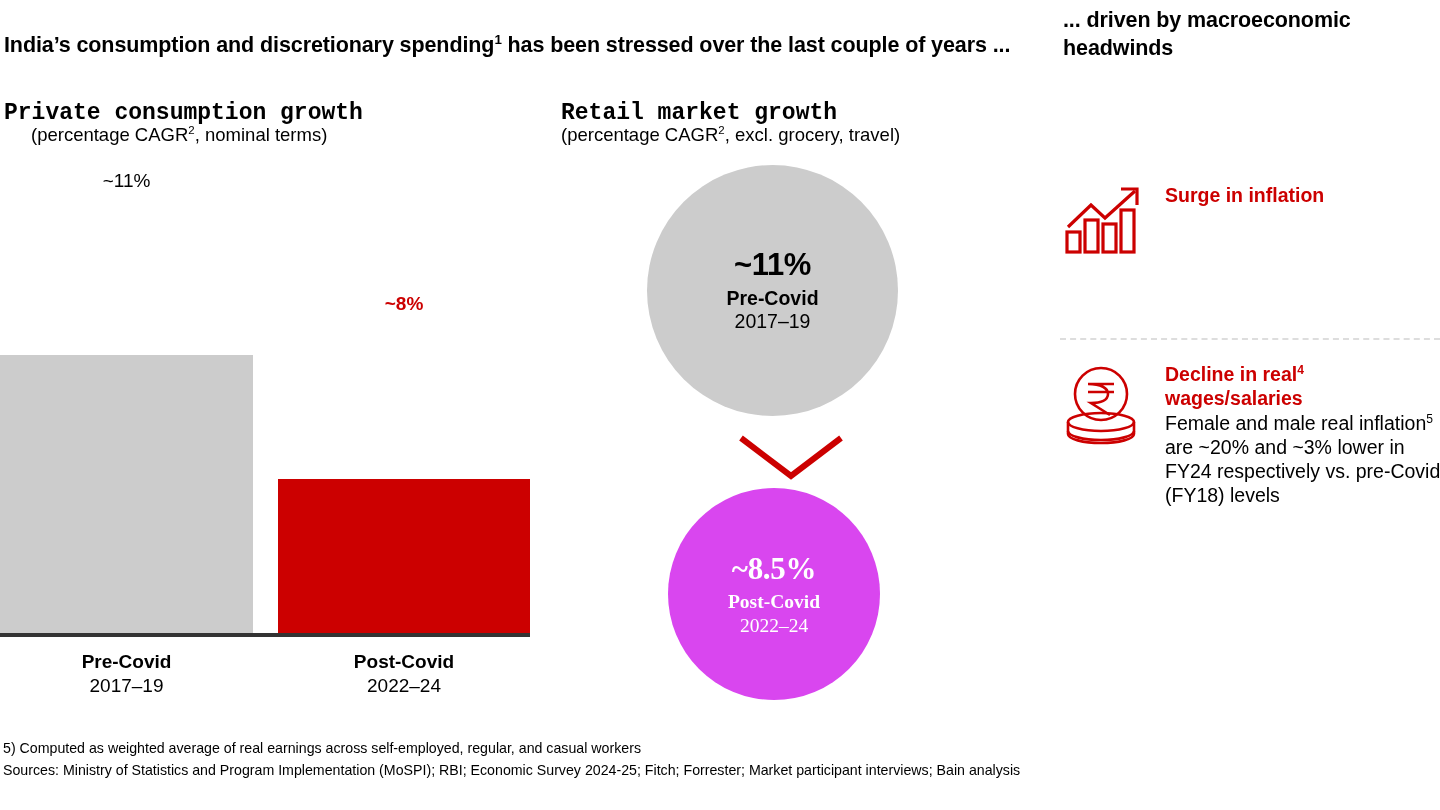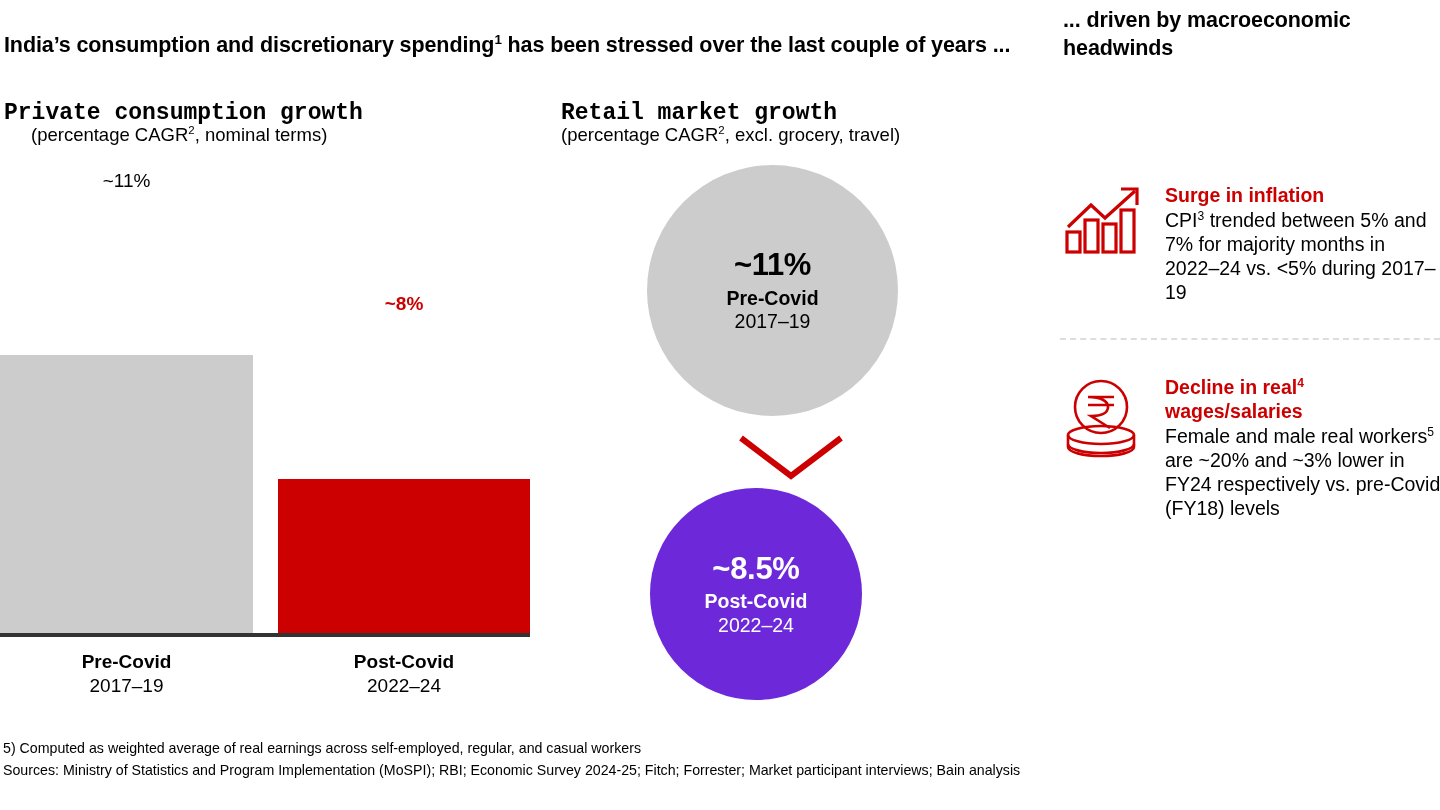--- a/index.html
+++ b/index.html
@@ -64,35 +64,35 @@
   .circle {
     position: absolute; border-radius: 50%;
     display: flex; flex-direction: column; align-items: center; justify-content: center;
     text-align: center;
   }
   #circle-pre {
     left: 647px; top: 165px; width: 251px; height: 251px;
     background: #CCCCCC; color: #000000;
   }
   #circle-post {
-    left: 650px; top: 488px; width: 212px; height: 212px;
-    background: #6d28d9; color: #ffffff;
+    left: 668px; top: 488px; width: 212px; height: 212px;
+    background: #d946ef; color: #ffffff; font-family: Liberation Serif, serif;
   }
   .circ-value { font-size: 31px; font-weight: bold; line-height: 1.15; letter-spacing: -0.3px; }
   .circ-label { font-size: 19.5px; font-weight: bold; line-height: 1.2; margin-top: 4px; }
   .circ-years { font-size: 19.5px; font-weight: normal; line-height: 1.2; }
   .chevron { position: absolute; left: 735px; top: 432px; }
 
   
   .driver {
     position: absolute; left: 1063px; width: 378px;
     display: flex; flex-direction: row; align-items: flex-start;
   }
   #driver-0 { top: 160px; margin-top: 24px; }
-  #driver-1 { top: 363px; margin-top: 13px; }
+  #driver-1 { top: 363px; }
   .driver-icon { width: 102px; flex: 0 0 102px; padding-top: 2px; }
   .driver-text { flex: 1 1 auto; }
   .driver-head {
     color: #CC0000; font-weight: bold; font-size: 19.5px; line-height: 1.22;
   }
   .driver-body {
     color: #000000; font-weight: normal; font-size: 19.5px; line-height: 1.24;
   }
   .divider {
     position: absolute; left: 1060px; top: 338px; width: 380px; height: 0;
@@ -169,23 +169,20 @@
           <rect x="22" y="34" width="13" height="32"></rect>
           <rect x="40" y="38" width="13" height="28"></rect>
           <rect x="58" y="24" width="13" height="42"></rect>
           <polyline points="5,41 28,19 42,32 72,5" stroke-linecap="butt" stroke-linejoin="miter"></polyline>
           <polyline points="58,3 74,3 74,19" stroke-linecap="butt" stroke-linejoin="miter"></polyline>
         </g>
       </svg>
     </div>
     <div class="driver-text">
       <div class="driver-head">Surge in inflation</div>
-      <div class="driver-body">
-        <span>CPI</span><sup>3</sup><span> trended between 5% and 7% for majority months in 2022–24 vs. &lt;5% during 2017–19</span>
-      </div>
     </div>
   </div>
 
   <div class="divider"></div>
 
   <div class="driver" id="driver-1">
     <div class="driver-icon">
       <svg width="80" height="92" viewBox="0 0 80 92">
         <g fill="none" stroke="#CC0000" stroke-width="2.6">
           <circle cx="38" cy="29" r="26"></circle>
@@ -195,21 +192,21 @@
           <path d="M5 66 C5 71 20 75 38 75 C56 75 71 71 71 66"></path>
         </g>
       </svg>
     </div>
     <div class="driver-text">
       <div class="driver-head">
         <span>Decline in real</span><sup>4</sup><br>
         <span>wages/salaries</span>
       </div>
       <div class="driver-body">
-        <span>Female and male real workers</span><sup>5</sup><span> are ~20% and ~3% lower in FY24 respectively vs. pre-Covid (FY18) levels</span>
+        <span>Female and male real inflation</span><sup>5</sup><span> are ~20% and ~3% lower in FY24 respectively vs. pre-Covid (FY18) levels</span>
       </div>
     </div>
   </div>
 
   <div class="footnotes">
     <div>5) Computed as weighted average of real earnings across self-employed, regular, and casual workers</div>
     <div>Sources: Ministry of Statistics and Program Implementation (MoSPI); RBI; Economic Survey 2024-25; Fitch; Forrester; Market participant interviews; Bain analysis</div>
   </div>
 
 </div>

